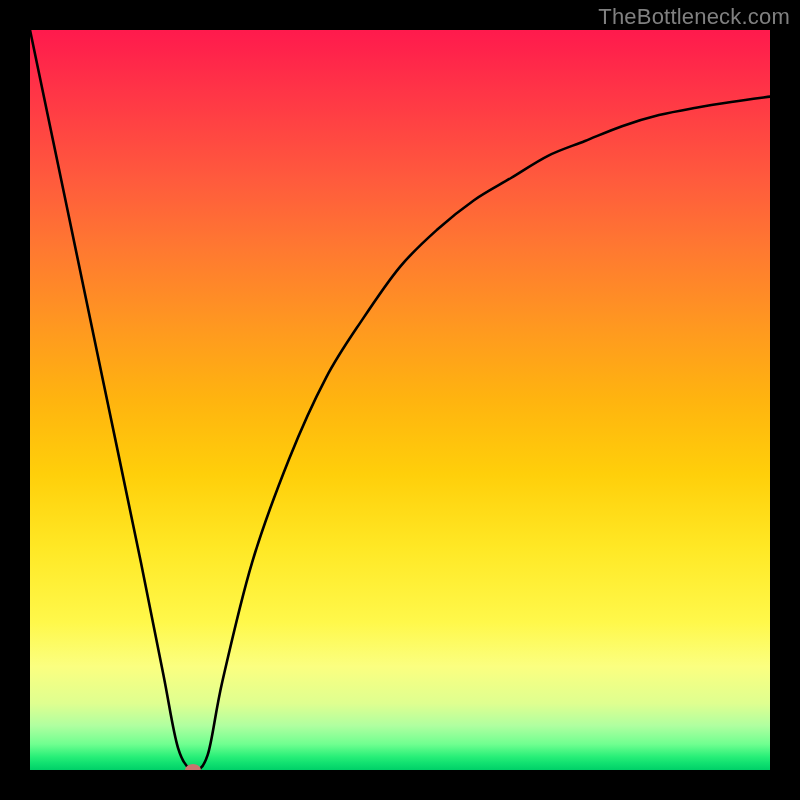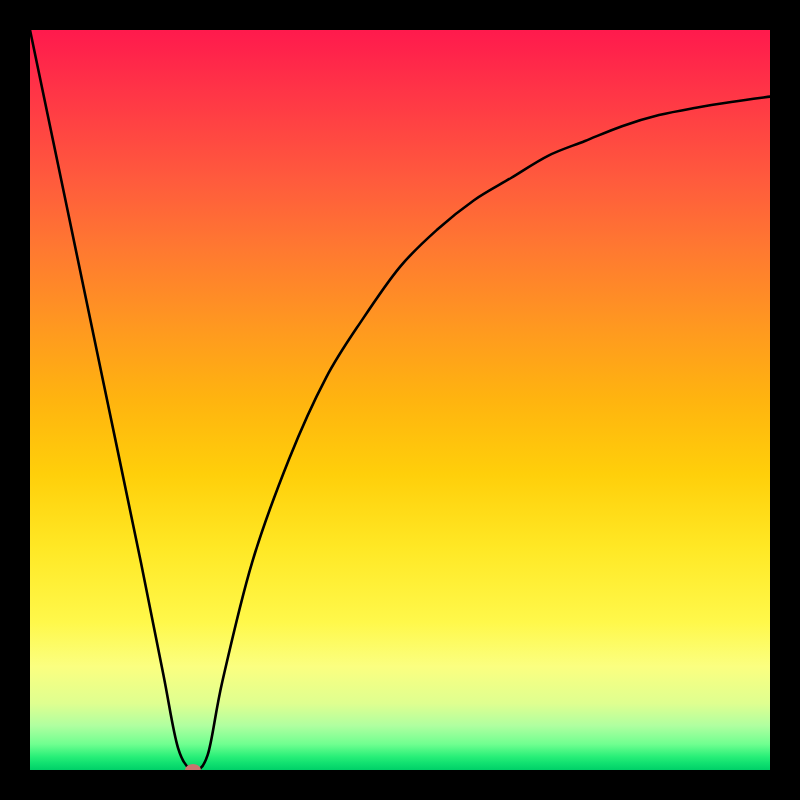--- a/index.html
+++ b/index.html
@@ -66,20 +66,21 @@
     font-weight: 400;
     letter-spacing: 0.2px;
     text-align: right;
   }
 </style>
 </head>
 <body>
 
 <div class="stage">
 
+  <div class="watermark">TheBottleneck.com</div>
 
   <div class="plot-area">
 
     <svg class="curve" width="740" height="740" viewBox="0 0 740 740">
       <path id="curve-path" d="M 0.00 0.00 C 6.17 29.60, 24.67 118.40, 37.00 177.60 C 49.33 236.80, 61.67 296.00, 74.00 355.20 C 86.33 414.40, 101.13 484.70, 111.00 532.80 C 120.87 580.90, 127.03 612.97, 133.20 643.80 C 139.37 674.63, 143.07 701.77, 148.00 717.80 C 152.93 733.83, 157.87 738.77, 162.80 740.00 C 167.73 741.23, 172.67 740.00, 177.60 725.20 C 182.53 710.40, 185.00 683.27, 192.40 651.20 C 199.80 619.13, 210.90 569.80, 222.00 532.80 C 233.10 495.80, 246.67 460.03, 259.00 429.20 C 271.33 398.37, 283.67 371.23, 296.00 347.80 C 308.33 324.37, 320.67 307.10, 333.00 288.60 C 345.33 270.10, 357.67 251.60, 370.00 236.80 C 382.33 222.00, 394.67 210.90, 407.00 199.80 C 419.33 188.70, 431.67 178.83, 444.00 170.20 C 456.33 161.57, 468.67 155.40, 481.00 148.00 C 493.33 140.60, 505.67 131.97, 518.00 125.80 C 530.33 119.63, 542.67 115.93, 555.00 111.00 C 567.33 106.07, 579.67 100.52, 592.00 96.20 C 604.33 91.88, 616.67 88.18, 629.00 85.10 C 641.33 82.02, 653.67 79.92, 666.00 77.70 C 678.33 75.48, 690.67 73.63, 703.00 71.78 C 715.33 69.93, 733.83 67.46, 740.00 66.60" fill="none" stroke="#000" stroke-width="2.6" stroke-linejoin="round" stroke-linecap="round"></path>
     </svg>
 
     <div id="marker" class="marker" style="left: 162.8px; top: 740px;"></div>
 
   </div>

